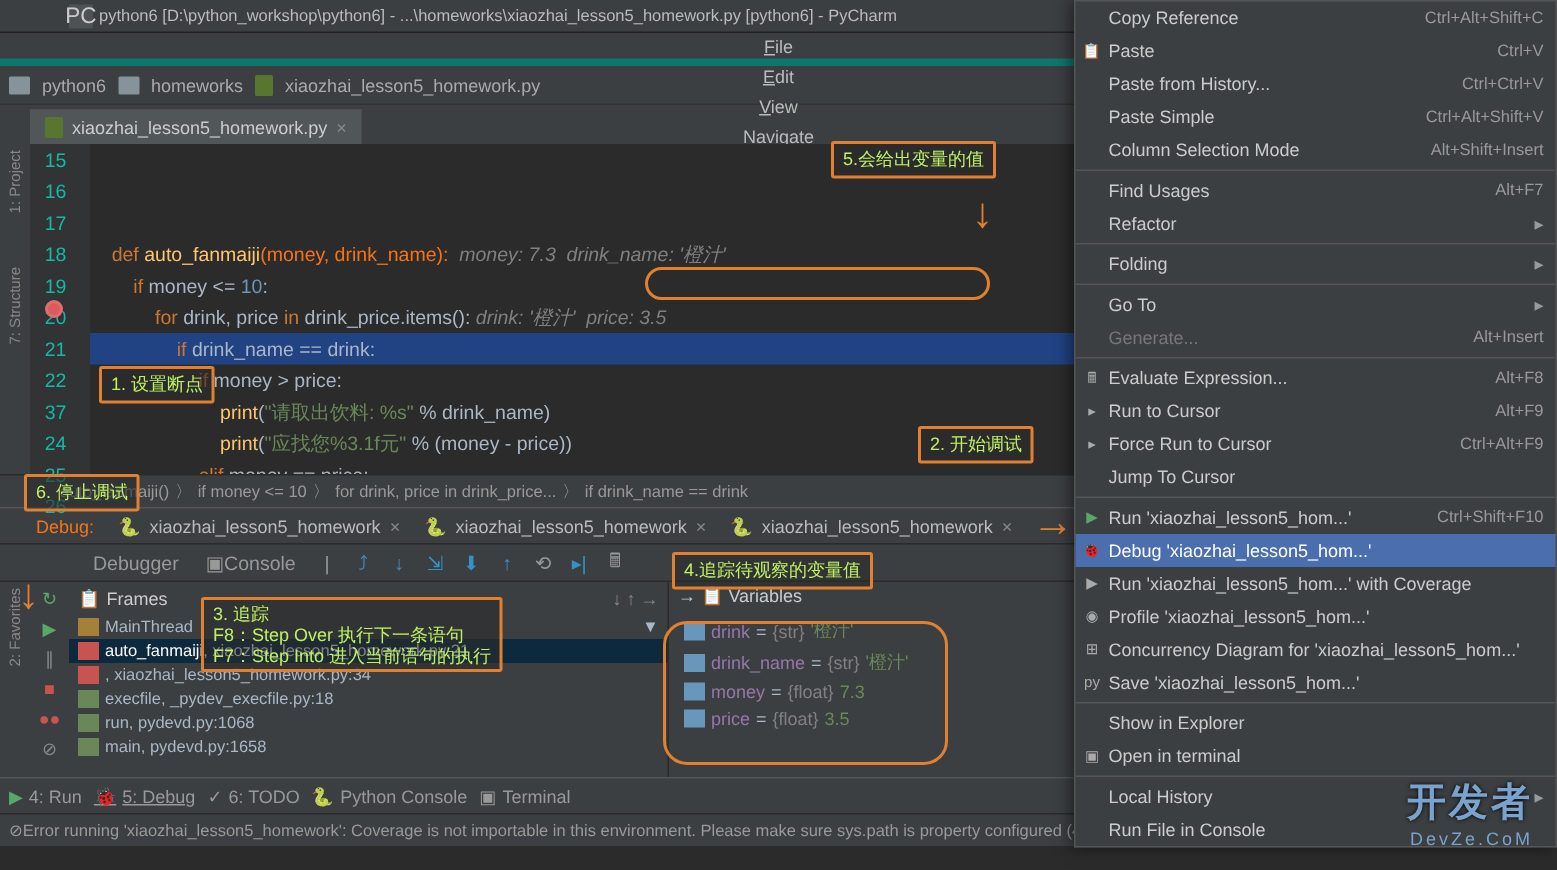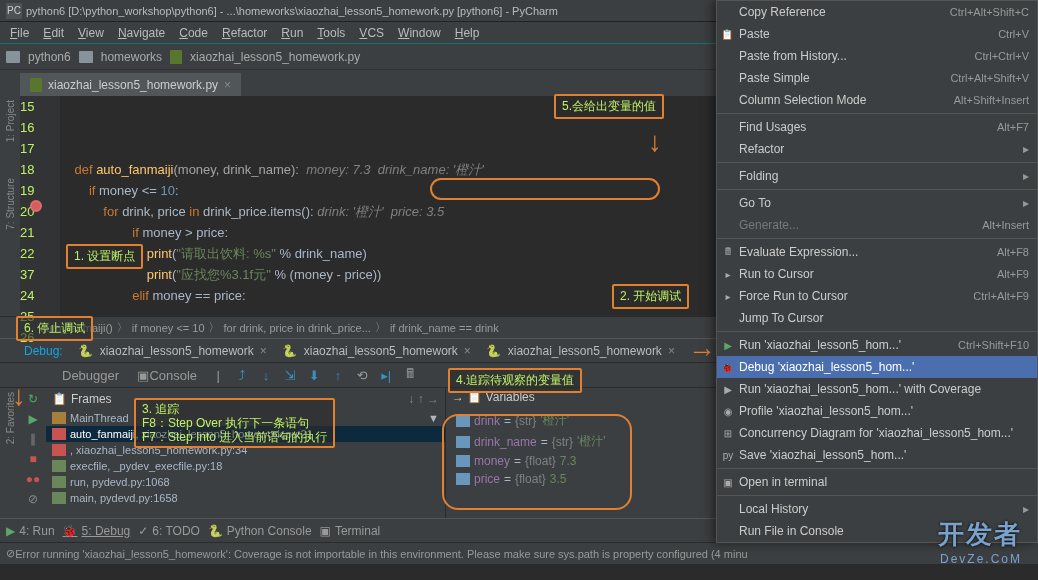--- a/index.html
+++ b/index.html
@@ -1,39 +1,39 @@
 <!DOCTYPE html>
 <html><head>
 <meta charset="utf-8">
 <style>
 * { margin:0; padding:0; box-sizing:border-box; font-family:"Segoe UI",Arial,sans-serif; }
 body { background:#2b2b2b; color:#a9b7c6; font-size:12px; width:1038px; height:580px; overflow:hidden; position:relative; }
 .titlebar { background:#3c3f41; height:22px; display:flex; align-items:center; padding:0 6px; border-bottom:1px solid #222; }
-.titlebar .ic { width:16px; height:16px; background:#4e5254; margin-right:4px; display:inline-flex; align-items:center; justify-content:center; font-size:10px; color:#ccc; }
+.titlebar .ic { width:16px; height:16px; background:#4e5254; margin-right:4px; display:inline-flex; align-items:center; justify-content:center; font-size:15px; color:#ccc;margin-left:40px; }
 .titlebar-title { color:#bbb; font-size:11px; }
-.menubar { background:#3c3f41; height:22px; display:flex; align-items:center; padding:0 4px; gap:2px; border-bottom:1px solid #0f766e; }
+.menubar { background:#3c3f41; height:22px; display:flex; align-items:center; padding:0 4px; gap:2px; border-bottom:5px solid #0f766e;flex-direction:column; }
 .menubar span { color:#bbb; padding:2px 6px; font-size:12px; }
 .menubar span u { text-decoration:underline; }
 .navbar { background:#3c3f41; height:26px; display:flex; align-items:center; padding:0 6px; gap:4px; border-bottom:1px solid #323232; }
 .dir-ic { width:14px; height:12px; background:#87939a; border-radius:1px; display:inline-block; }
 .file-ic { width:12px; height:14px; background:#59762f; display:inline-block; border-radius:1px; }
 .nav-label { color:#aaa; padding:0 4px; }
 .tabrow { background:#3c3f41; height:26px; display:flex; align-items:flex-end; }
 .gutter-left { width:20px; background:#3c3f41; border-right:1px solid #2b2b2b; }
 .tab { background:#515658; padding:4px 10px; border-top:1px solid #555; display:flex; gap:6px; align-items:center; color:#ccc; }
 .editor-row { display:flex; height:220px; }
 .side-stripe { width:20px; background:#3c3f41; display:flex; flex-direction:column; align-items:center; padding-top:4px; gap:6px; }
 .vtxt { writing-mode:vertical-rl; transform:rotate(180deg); font-size:10px; color:#888; }
-.ln-gut { width:40px; background:#313335; text-align:left; padding-right:6px; color:#bef264; font-family:Consolas,monospace; font-size:13px; line-height:21px; }
+.ln-gut { width:40px; background:#313335; text-align:center; padding-right:6px; color:#14b8a6; font-family:Consolas,monospace; font-size:13px; line-height:21px; }
 .code { flex:1; background:#2b2b2b; font-family:Consolas,monospace; font-size:13px; line-height:21px; position:relative; overflow:hidden; }
 .cl { white-space:pre; }
 .kw { color:#cc7832; }
 .fn { color:#ffc66d; }
 .str { color:#6a8759; }
-.par { color:#a3a3a3; }
+.par { color:#f97316; }
 .hint { color:#808080; font-style:italic; }
 .bline { background:#214283; display:block; }
 .bp { position:absolute; top:86px; left:24px; width:12px; height:12px; background:#db5c5c; border-radius:50%; border:2px solid #e06c6c; z-index:5; }
 .ann { position:absolute; border:2px solid #e08030; color:#bef264; font-size:12px; padding:2px 6px; background:rgba(43,43,43,.6); z-index:6; border-radius:2px; }
 .ann-arrow { position:absolute; color:#e08030; font-size:28px; z-index:6; }
 .oval { position:absolute; border:2px solid #e08030; border-radius:16px; z-index:6; }
 .crumb { background:#3c3f41; height:22px; display:flex; align-items:center; padding:0 18px; font-size:11px; color:#999; border-top:1px solid #2b2b2b; }
 .crumb span { padding:0 2px; }
 .dbgbar { background:#3c3f41; height:24px; display:flex; align-items:center; padding:0 4px; border-top:1px solid #555; }
 .dbg-tab { display:flex; gap:6px; align-items:center; padding:0 8px; color:#bbb; }
@@ -134,20 +134,21 @@
       <div>25</div>
       <div>26</div>
     </div>
   <div class="code" id="code">
     <div class="cl">&nbsp;</div>
     <div class="cl">&nbsp;</div>
     <div class="cl">&nbsp;</div>
     <div class="cl">    <span class="kw">def </span><span class="fn">auto_fanmaiji</span><span class="par">(money, drink_name):  </span><span class="hint">money: 7.3  drink_name: '橙汁'</span></div>
     <div class="cl">        <span class="kw">if </span><span>money &lt;= </span><span style="color:#6897bb">10</span><span>:</span></div>
     <div class="cl">            <span class="kw">for </span><span>drink, price </span><span class="kw">in </span><span>drink_price.items(): </span><span class="hint">drink: '橙汁'  price: 3.5</span></div>
+    <div class="cl bline">                <span class="kw">if </span><span>drink_name == drink:</span></div>
     <div class="cl">                    <span class="kw">if </span><span>money &gt; price:</span></div>
     <div class="cl">                        <span class="fn">print</span><span>(</span><span class="str">"请取出饮料: %s"</span><span> % drink_name)</span></div>
     <div class="cl">                        <span class="fn">print</span><span>(</span><span class="str">"应找您%3.1f元"</span><span> % (money - price))</span></div>
     <div class="cl">                    <span class="kw">elif </span><span>money == price:</span></div>
 
   </div>
 </div>
 
 <div class="bp" style="top:200px;left:30px"></div>
 
@@ -171,21 +172,21 @@
     <span>〉</span>
   <span>if money &lt;= 10</span>
     <span>〉</span>
   <span>for drink, price in drink_price...</span>
     <span>〉</span>
   <span>if drink_name == drink</span>
 </div>
 
 <div class="dbgbar">
   <div style="width:20px"></div>
-  <span style="color:#0ea5e9;padding-right:8px">Debug:</span>
+  <span style="color:#f97316;padding-right:8px">Debug:</span>
   <div id="dtabs" style="display:flex">
       <div class="dbg-tab"><span style="color:#6a8759">🐍</span> xiaozhai_lesson5_homework <span class="x">×</span></div>
       <div class="dbg-tab"><span style="color:#6a8759">🐍</span> xiaozhai_lesson5_homework <span class="x">×</span></div>
       <div class="dbg-tab"><span style="color:#6a8759">🐍</span> xiaozhai_lesson5_homework <span class="x">×</span></div>
     </div>
   <span style="margin-left:auto;color:#4b6eaf">🐍</span>
 </div>
 
 <div class="toolrow">
   <div style="width:20px"></div>
@@ -344,20 +345,23 @@
     <div class="ctx-item">
       <span class="ic" style="color:#aaa">⊞</span>
       <span>Concurrency Diagram for 'xiaozhai_lesson5_hom...'</span>
     </div>
     <div class="ctx-item">
       <span class="ic" style="color:#aaa">py</span>
       <span>Save 'xiaozhai_lesson5_hom...'</span>
     </div>
     <div class="ctx-sep"></div>
     <div class="ctx-item">
+      <span>Show in Explorer</span>
+    </div>
+    <div class="ctx-item">
       <span class="ic" style="color:#aaa">▣</span>
       <span>Open in terminal</span>
     </div>
     <div class="ctx-sep"></div>
     <div class="ctx-item">
       <span>Local History</span>
       <span class="ctx-ar">▸</span>
     </div>
     <div class="ctx-item">
       <span>Run File in Console</span>

